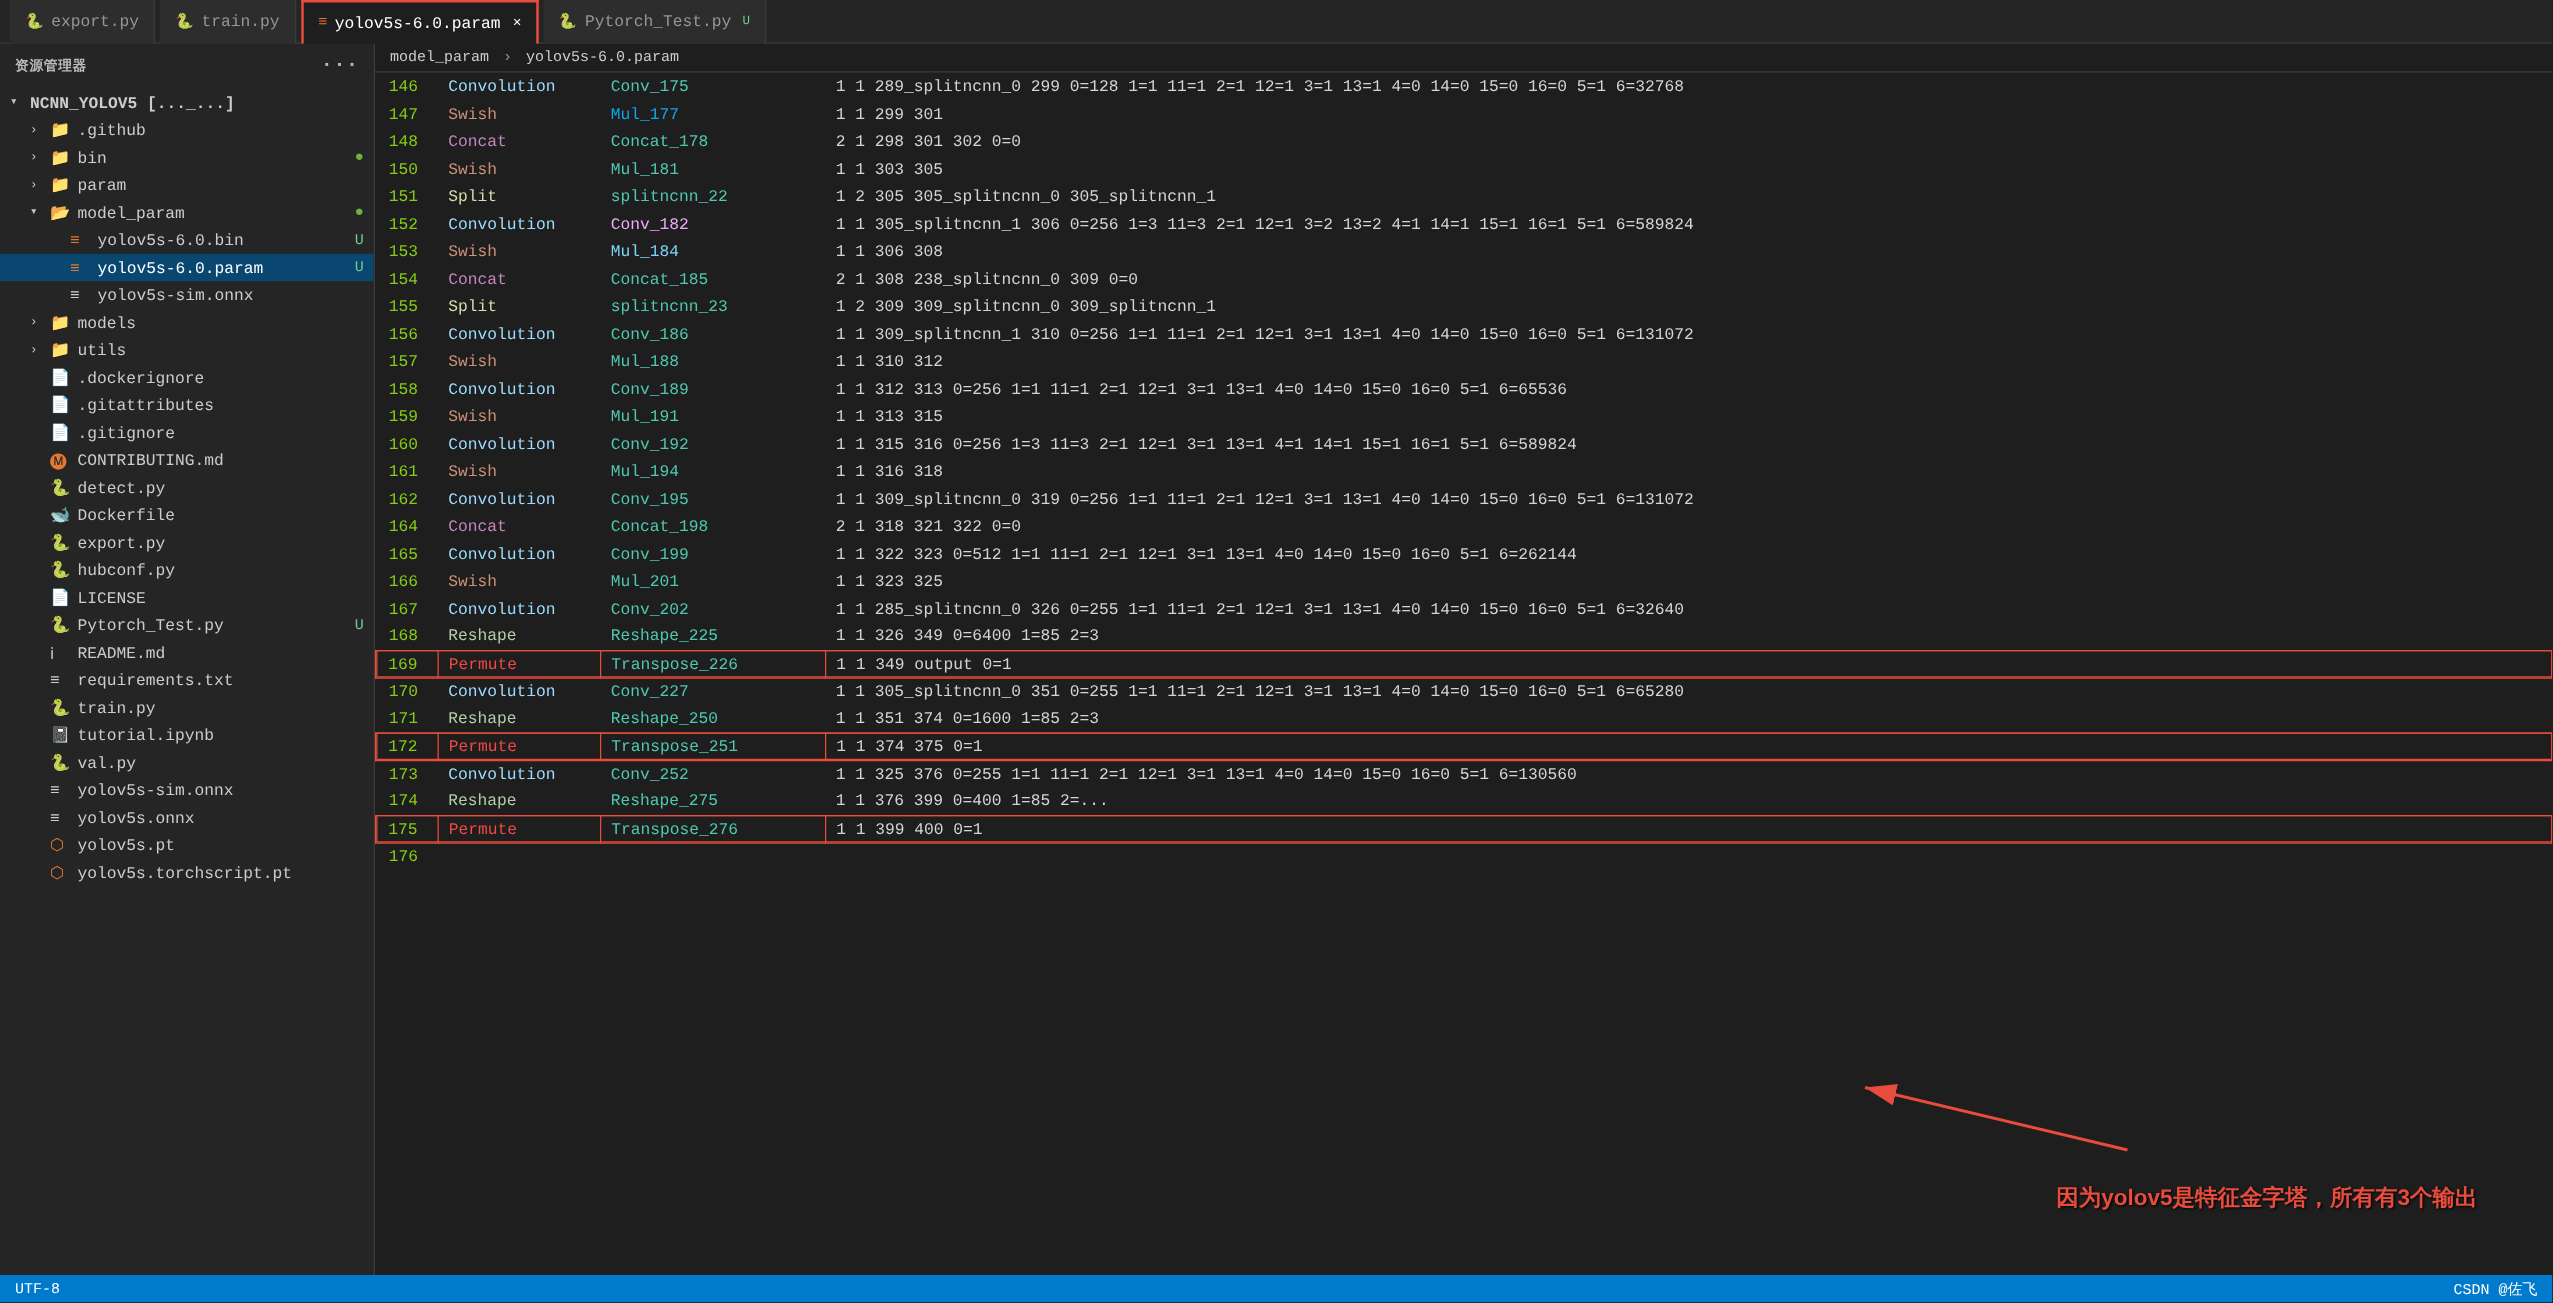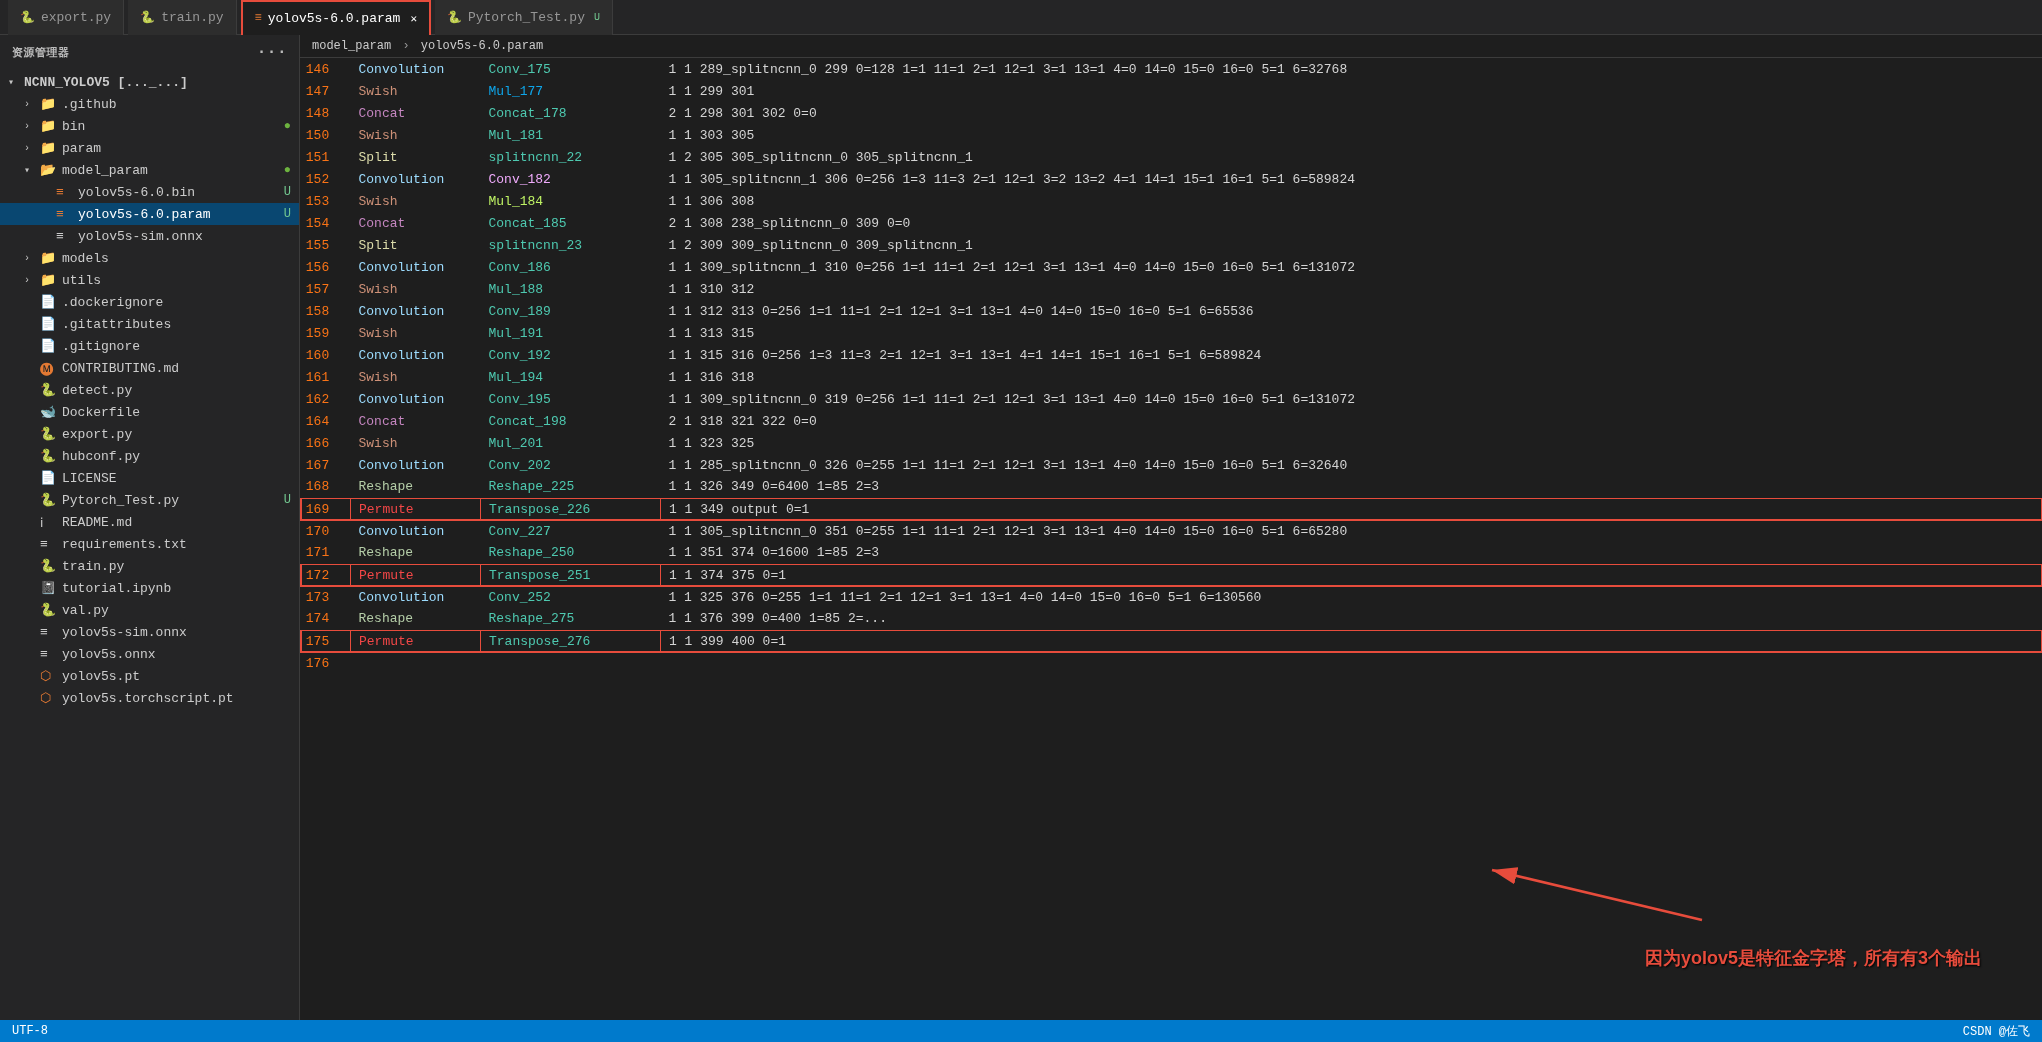--- a/index.html
+++ b/index.html
@@ -121,23 +121,23 @@
     }
     .code-table table {
       width: 100%;
       border-collapse: collapse;
     }
     .code-table tr {
       height: 22px;
     }
     .code-table .line-num {
       width: 50px;
-      text-align: center;
+      text-align: right;
       padding-right: 16px;
-      color: #f97316;
+      color: #84cc16;
       user-select: none;
       font-size: 13px;
       white-space: nowrap;
       vertical-align: middle;
     }
     .code-table .col-op {
       width: 130px;
       padding: 0 8px;
       color: #9cdcfe;
       vertical-align: middle;
@@ -463,21 +463,21 @@
   </tr>
             <tr>
     <td class="line-num">152</td>
     <td class="col-op" style="color:#9cdcfe;">Convolution</td>
     <td class="col-name" style="color:#f0abfc;">Conv_182</td>
     <td class="col-data">1 1 305_splitncnn_1 306 0=256 1=3 11=3 2=1 12=1 3=2 13=2 4=1 14=1 15=1 16=1 5=1 6=589824</td>
   </tr>
             <tr>
     <td class="line-num">153</td>
     <td class="col-op" style="color:#ce9178;">Swish</td>
-    <td class="col-name" style="color:#bef264;">Mul_184</td>
+    <td class="col-name" style="color:#7dd3fc;">Mul_184</td>
     <td class="col-data">1 1 306 308</td>
   </tr>
             <tr>
     <td class="line-num">154</td>
     <td class="col-op" style="color:#c586c0;">Concat</td>
     <td class="col-name" style="color:#4ec9b0;">Concat_185</td>
     <td class="col-data">2 1 308 238_splitncnn_0 309 0=0</td>
   </tr>
             <tr>
     <td class="line-num">155</td>
@@ -525,20 +525,26 @@
     <td class="line-num">162</td>
     <td class="col-op" style="color:#9cdcfe;">Convolution</td>
     <td class="col-name" style="color:#4ec9b0;">Conv_195</td>
     <td class="col-data">1 1 309_splitncnn_0 319 0=256 1=1 11=1 2=1 12=1 3=1 13=1 4=0 14=0 15=0 16=0 5=1 6=131072</td>
   </tr>
             <tr>
     <td class="line-num">164</td>
     <td class="col-op" style="color:#c586c0;">Concat</td>
     <td class="col-name" style="color:#4ec9b0;margin-top:48px;">Concat_198</td>
     <td class="col-data">2 1 318 321 322 0=0</td>
+  </tr>
+            <tr>
+    <td class="line-num">165</td>
+    <td class="col-op" style="color:#9cdcfe;">Convolution</td>
+    <td class="col-name" style="color:#4ec9b0;">Conv_199</td>
+    <td class="col-data">1 1 322 323 0=512 1=1 11=1 2=1 12=1 3=1 13=1 4=0 14=0 15=0 16=0 5=1 6=262144</td>
   </tr>
             <tr>
     <td class="line-num">166</td>
     <td class="col-op" style="color:#ce9178;">Swish</td>
     <td class="col-name" style="color:#4ec9b0;">Mul_201</td>
     <td class="col-data">1 1 323 325</td>
   </tr>
             <tr>
     <td class="line-num">167</td>
     <td class="col-op" style="color:#9cdcfe;">Convolution</td>

